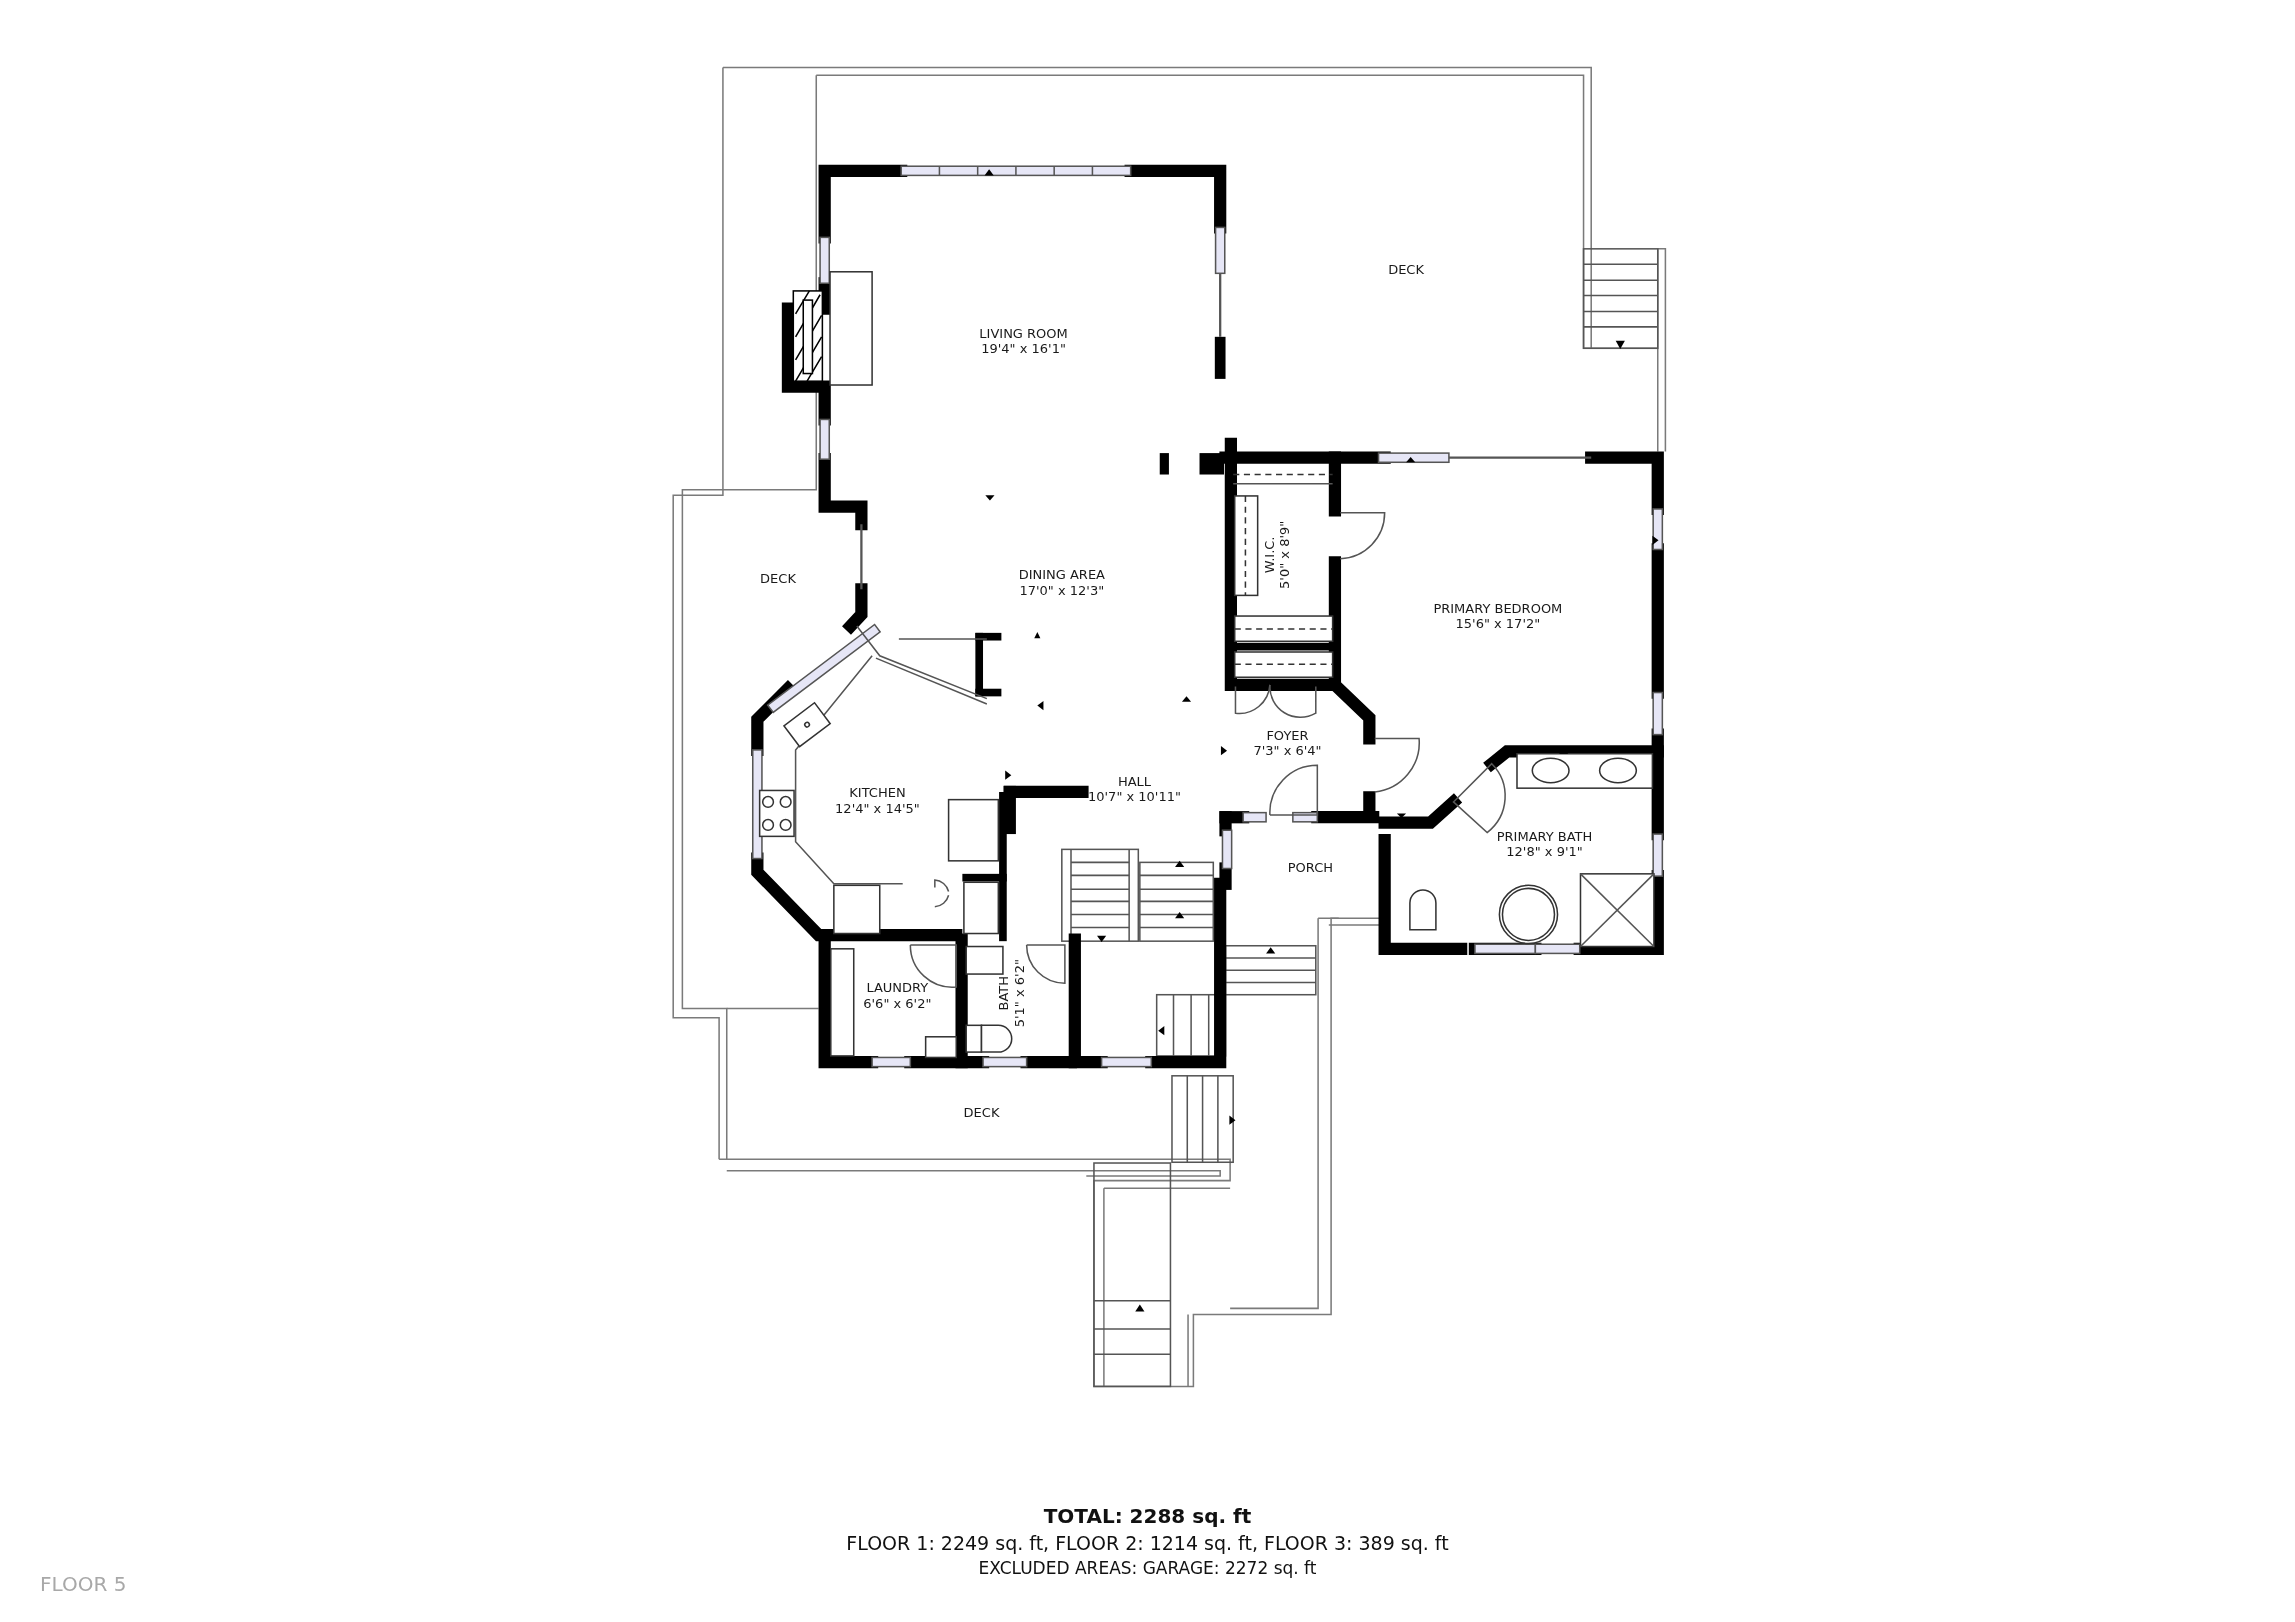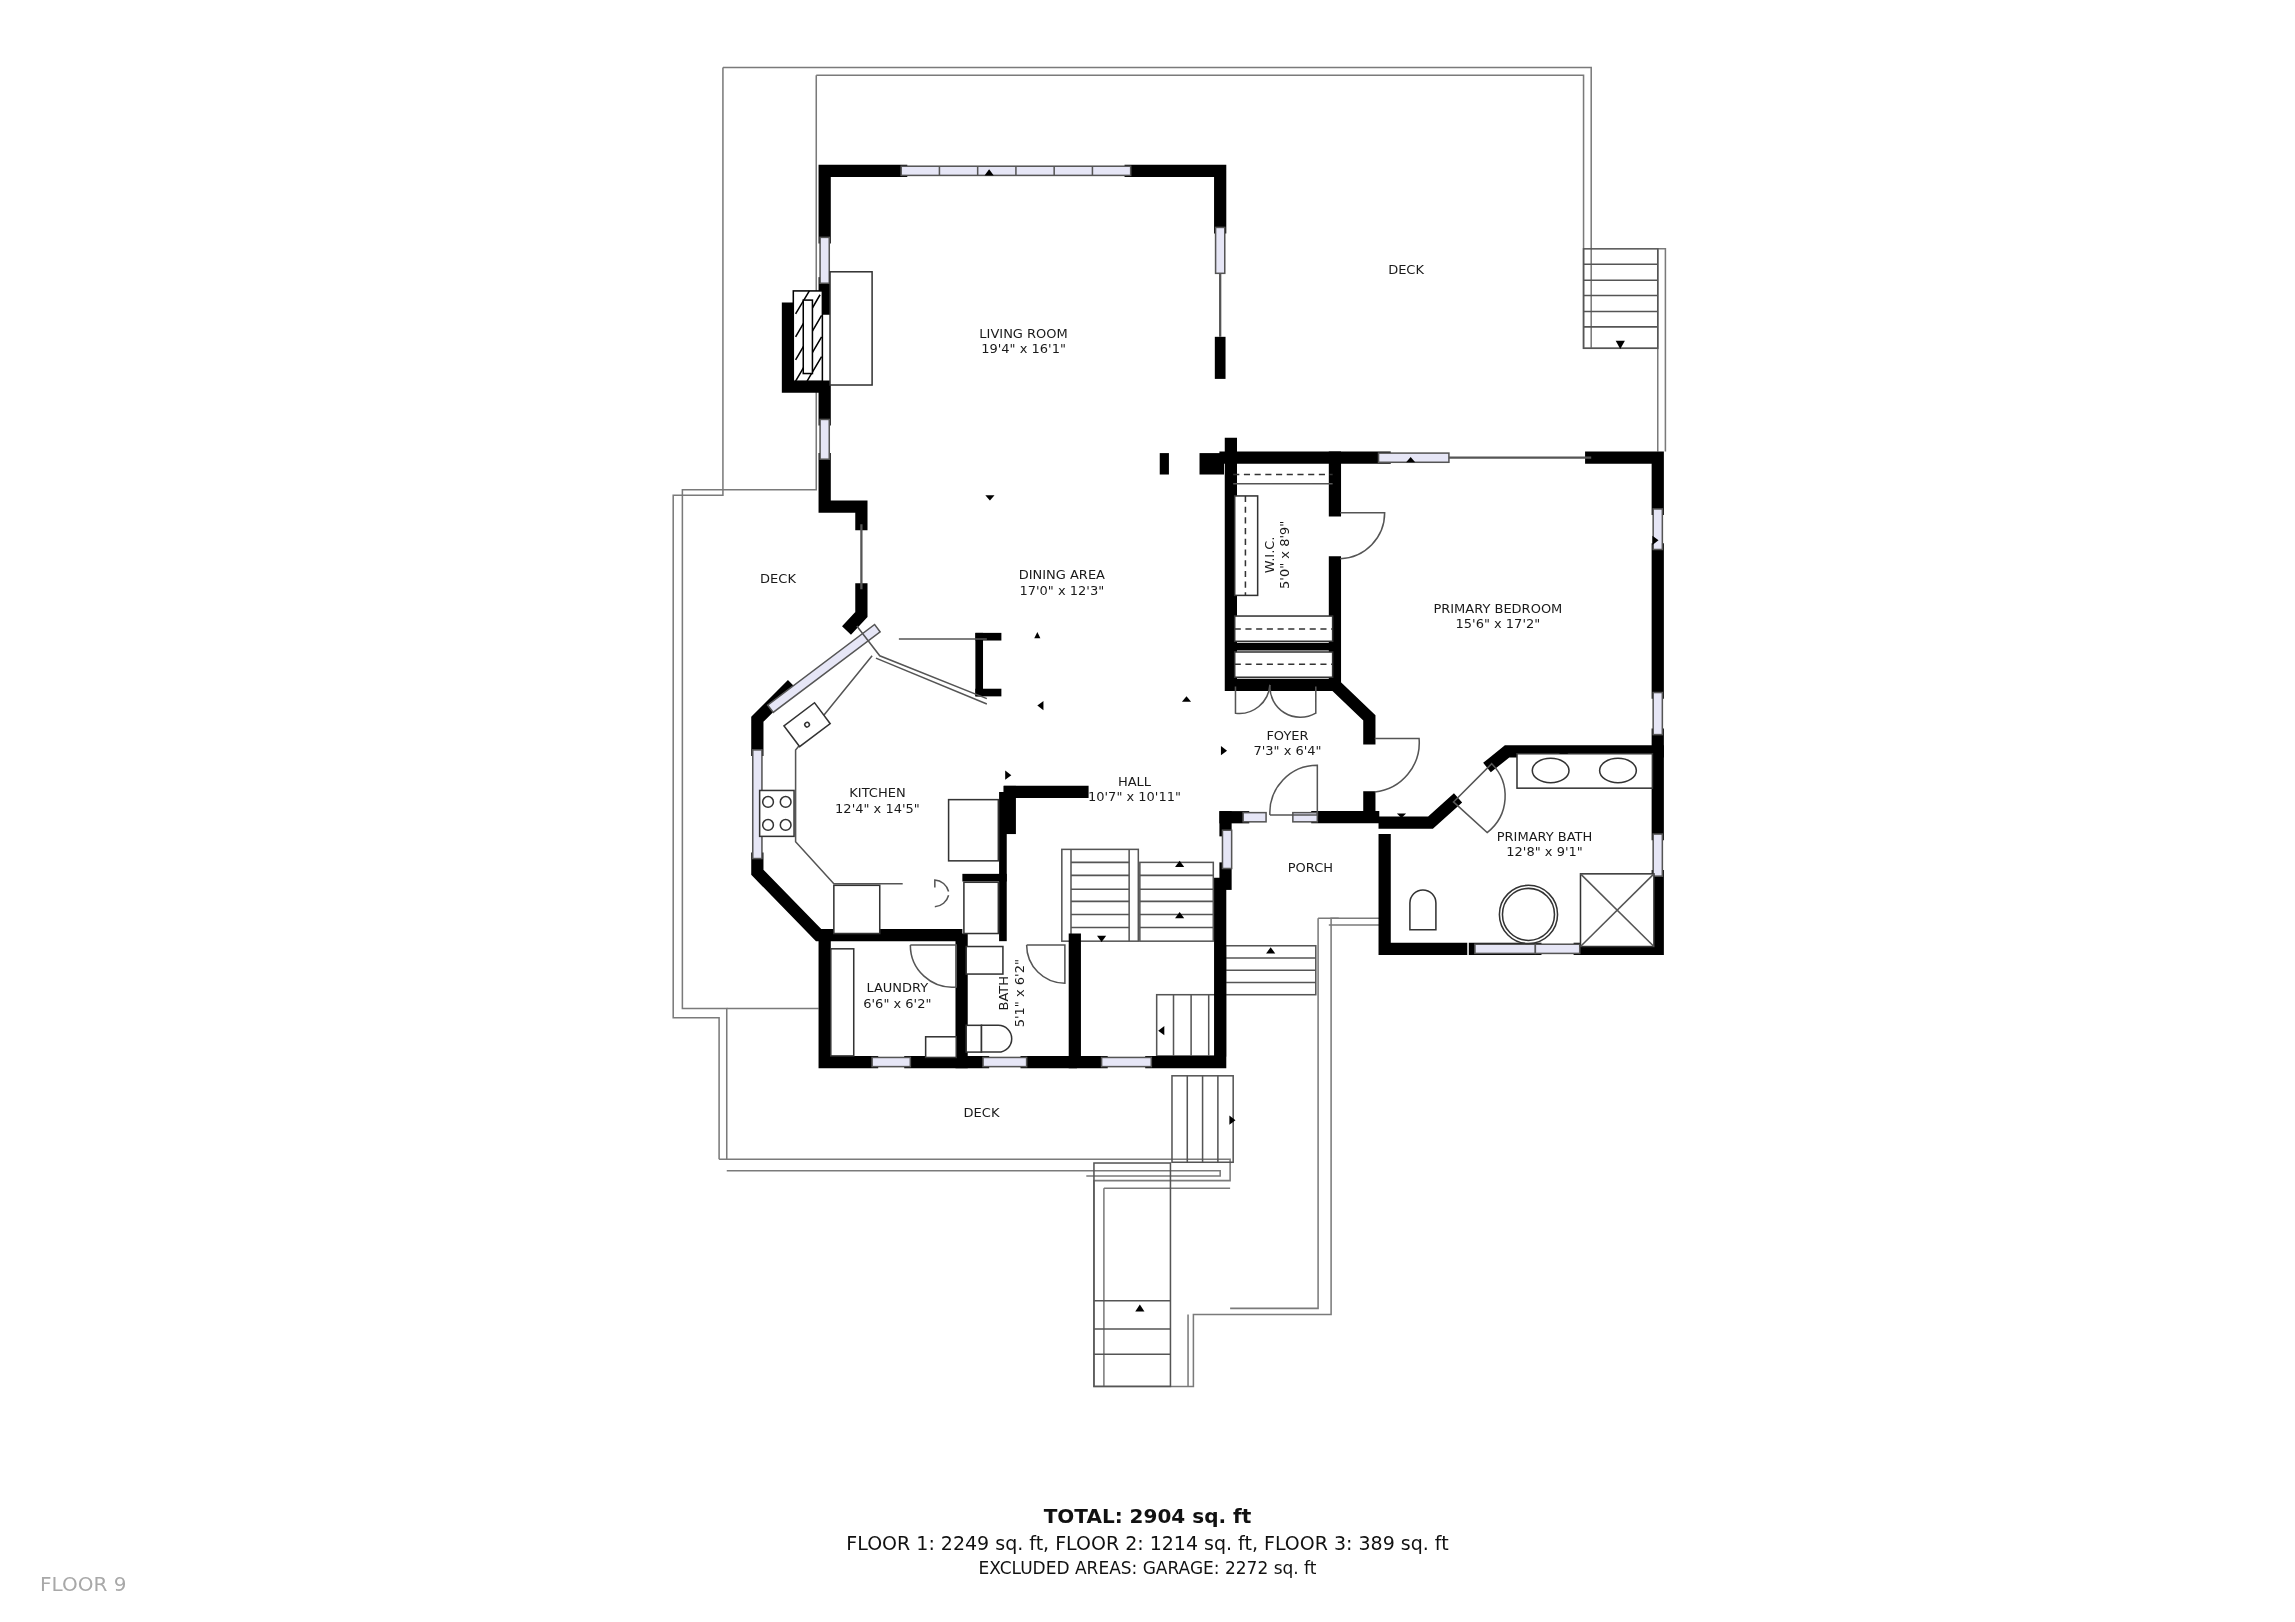--- a/index.html
+++ b/index.html
@@ -304,17 +304,17 @@
       <text class="lbl" x="1325" y="1291">BATH</text>
       <text class="lbl" x="1325" y="1311">5'1" x 6'2"</text>
     </g>
     <text class="lbl" x="1713" y="1140">PORCH</text>
     <text class="lbl" x="1838" y="358">DECK</text>
     <text class="lbl" x="1017" y="762">DECK</text>
     <text class="lbl" x="1283" y="1460">DECK</text>
   </g>
 </svg>
 
-<div class="footer f-total">TOTAL: 2904 sq. ft</div>
+<div class="footer f-total">TOTAL: 2288 sq. ft</div>
 <div class="footer f-floors">FLOOR 1: 2249 sq. ft, FLOOR 2: 1214 sq. ft, FLOOR 3: 389 sq. ft</div>
 <div class="footer f-excl">EXCLUDED AREAS: GARAGE: 2272 sq. ft</div>
-<div class="floor-tag">FLOOR 9</div>
+<div class="floor-tag">FLOOR 5</div>
 
 
 </body></html>

